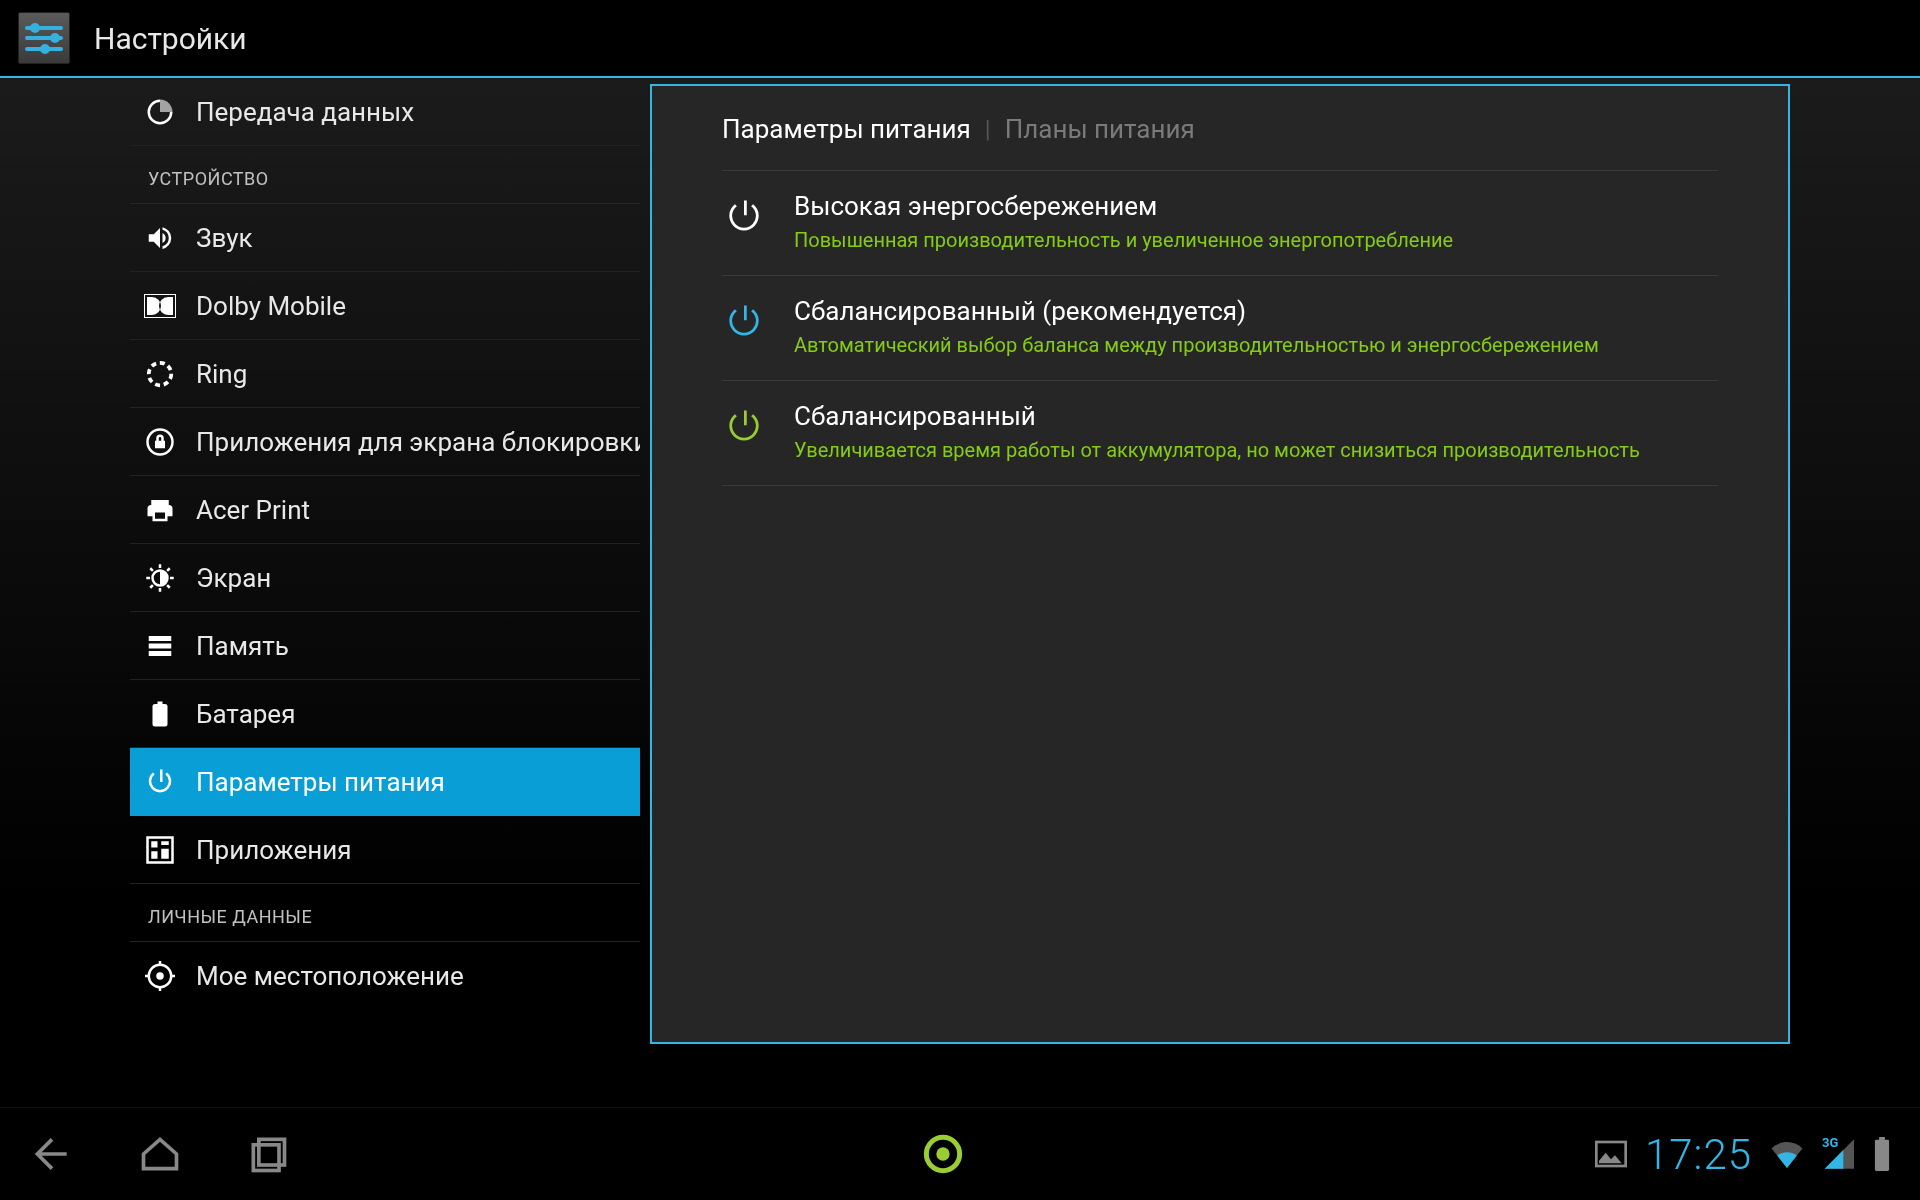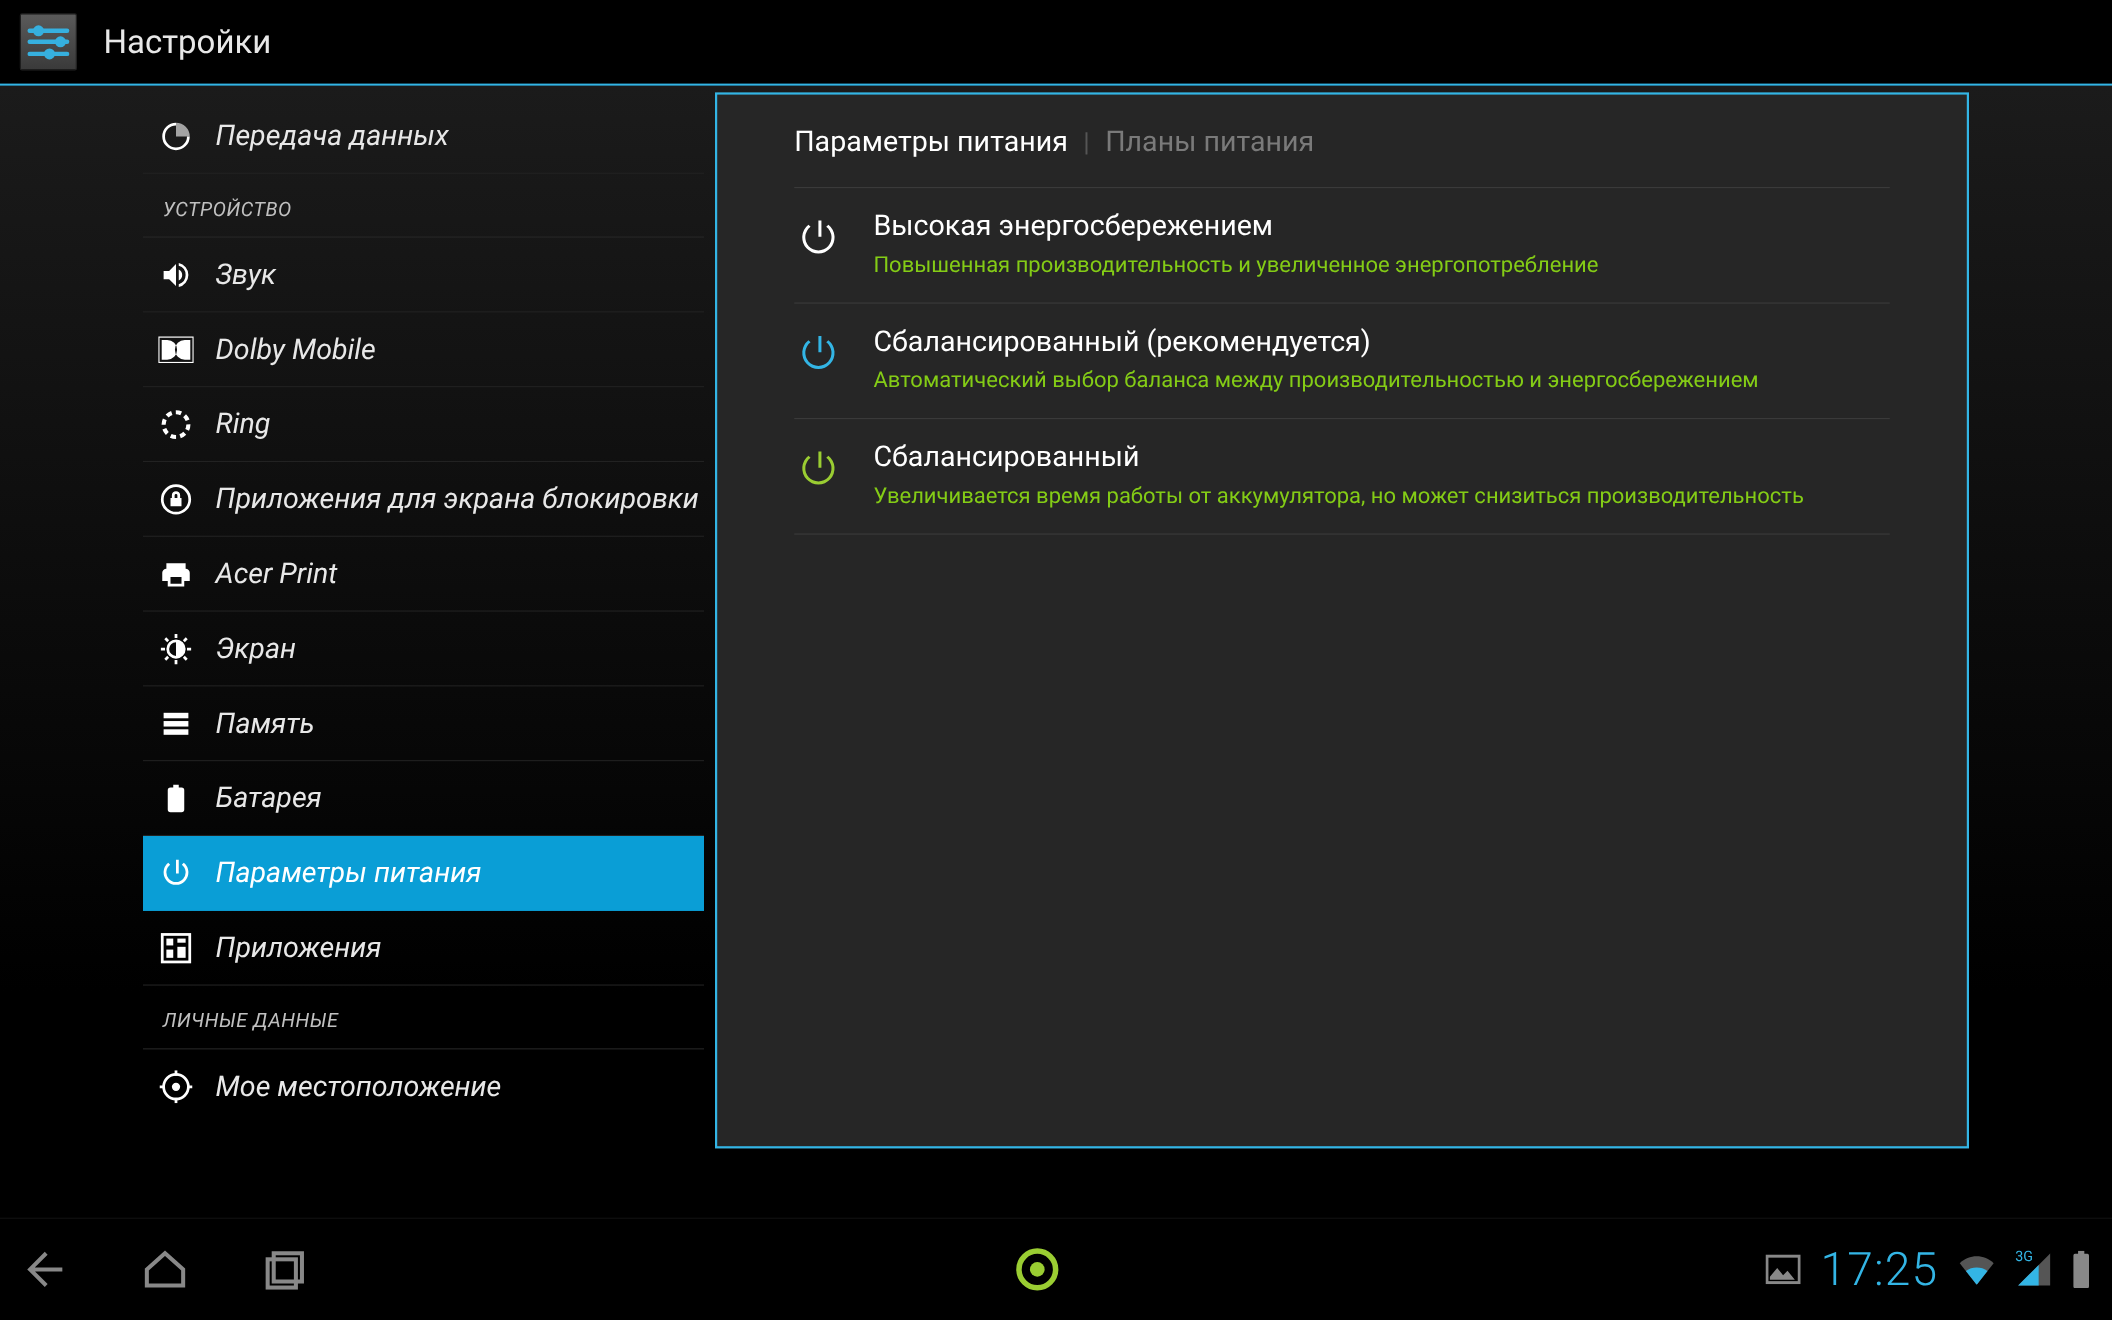--- a/index.html
+++ b/index.html
@@ -50,22 +50,21 @@
 }
 .body {
   flex: 1;
   display: flex;
   background: linear-gradient(#1b1b1b 0%, #000 80%);
   overflow: hidden;
 }
 .sidebar {
   width: 640px;
   overflow: hidden;
-  padding-top: 12px;
-  font-style: italic;
+  padding-top: 0;
 }
 .sidebar .list {
   display: flex; flex-direction: column;
   padding-left: 130px;
 }
 .sidebar .category-header {
   font-size: 18px;
   color: #c0c0c0;
   letter-spacing: 0.5px;
   padding: 22px 0 14px 18px;
@@ -130,21 +129,21 @@
 .option .power-icon { width: 44px; height: 44px; margin-top: 4px; flex-shrink:0; }
 .option .text { flex: 1; }
 .option .title { font-size: 26px; color: #fff; margin-bottom: 6px; }
 .option .desc { font-size: 20px; color: #84cc16; line-height: 1.3; }
 .navbar {
   height: 93px;
   background: #000;
   border-top: 1px solid #111;
   display: flex;
   align-items: center;
-  padding: 0 18px;
+  padding: 0 28px;
 }
 .nav-buttons { display: flex; gap: 60px; align-items:center; }
 .nav-buttons .nbtn { width: 48px; height: 48px; display:flex; align-items:center; justify-content:center; cursor:pointer; }
 .nav-center { flex:1; display:flex; justify-content:center; }
 .status-right { display:flex; align-items:center; gap: 18px; }
 .clock { font-size: 42px; color: #33b5e5; font-weight: 300; letter-spacing: 1px; }
 .status-icon { display:flex; align-items:center; justify-content:center; }
 svg { display:block; }
 </style>
 </head>
@@ -402,21 +401,21 @@
         <svg width="34" height="28" viewBox="0 0 24 20">
             <path fill="#555" d="M12 20L1 6C7 0 17 0 23 6L12 20z"></path>
             <path fill="#33b5e5" d="M12 20L5 11c4-3 10-3 14 0L12 20z"></path>
           </svg>
       </span>
       <span class="status-icon" style="position:relative">
         <svg width="32" height="30" viewBox="0 0 24 22">
             <path fill="#555" d="M2 22L24 0v22H2z"></path>
             <path fill="#33b5e5" d="M2 22L16 8v14H2z"></path>
           </svg>
-        <span style="position:absolute; top:-4px; left:0; font-size:13px; color:#33b5e5; font-weight:normal">3G</span>
+        <span style="position:absolute; top:-4px; left:0; font-size:13px; color:#33b5e5; font-weight:bold">3G</span>
       </span>
       <span class="status-icon">
         <svg width="20" height="34" viewBox="0 0 14 24">
             <path fill="#888" d="M9 0H5v2H3a1 1 0 0 0-1 1v20a1 1 0 0 0 1 1h8a1 1 0 0 0 1-1V3a1 1 0 0 0-1-1H9V0z"></path>
           </svg>
       </span>
     </div>
   </div>
 
 </div>

